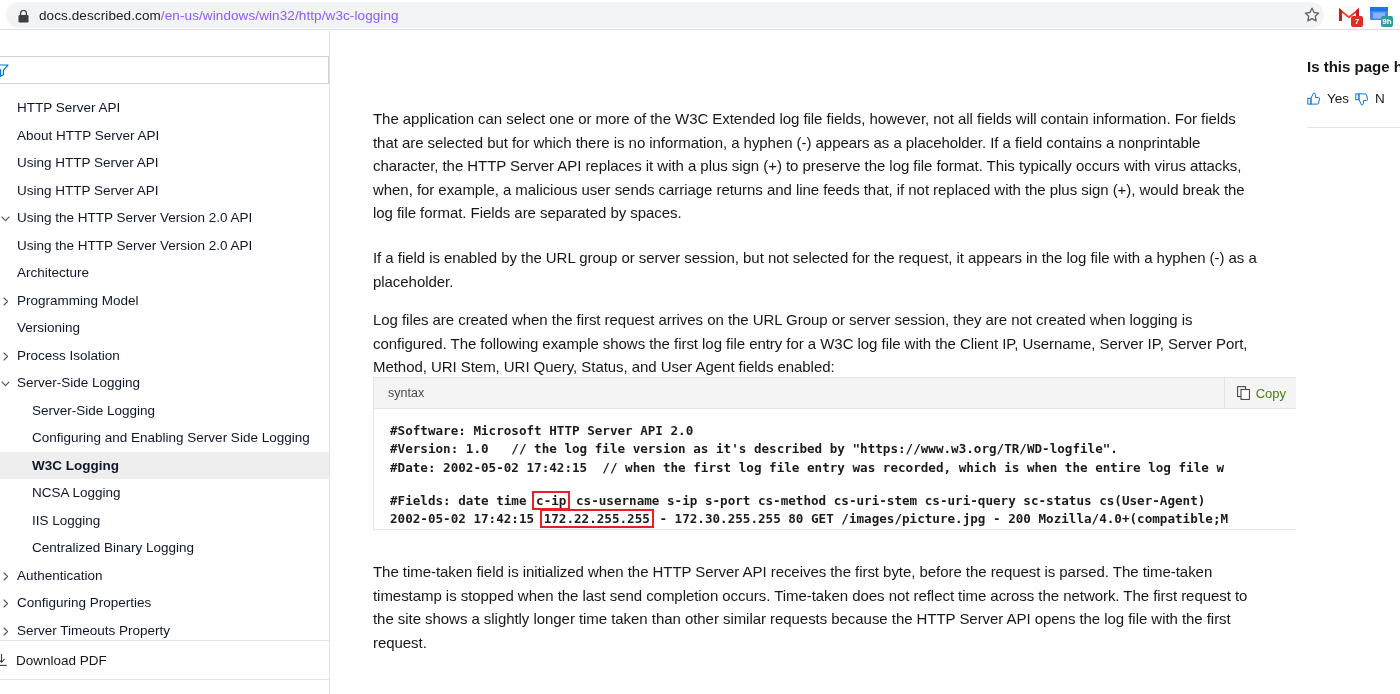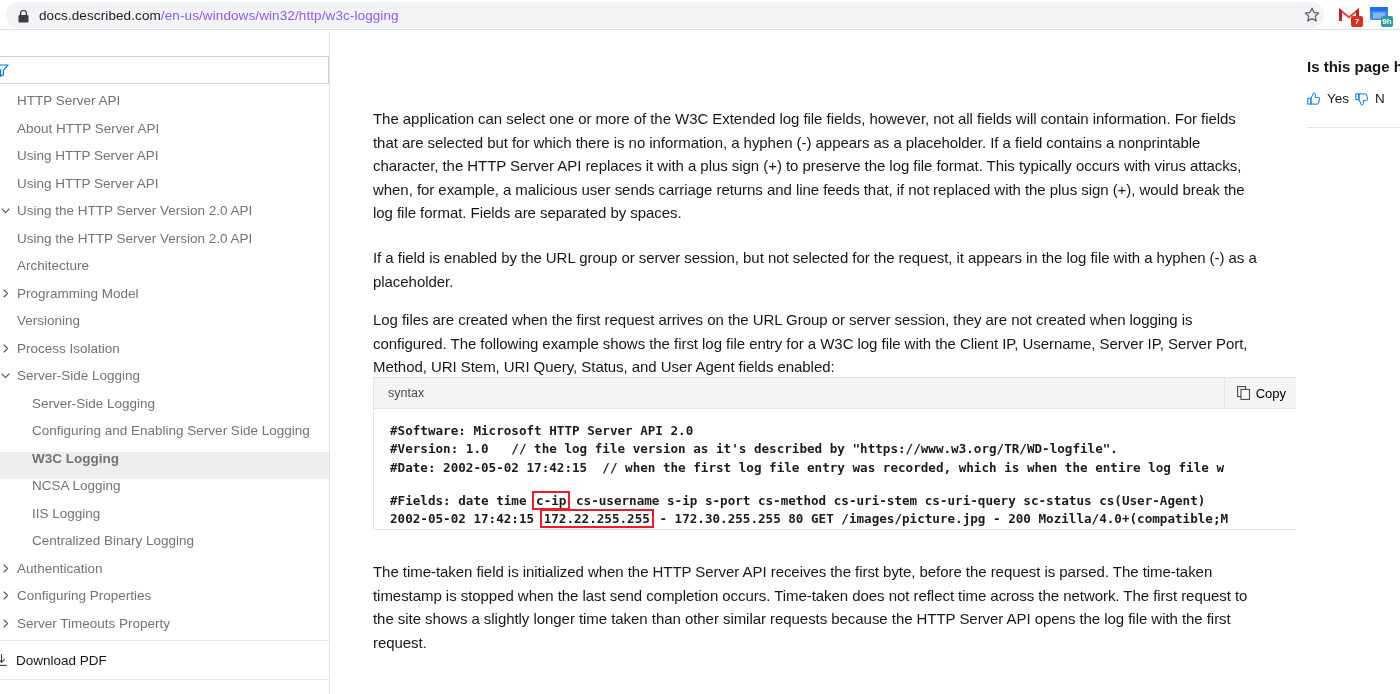--- a/index.html
+++ b/index.html
@@ -112,24 +112,24 @@
 
   .nav-list {
     position: absolute;
     left: 0; top: 63px;
     width: 330px;
     height: 585px;
     overflow: hidden;
   }
   .nav-item {
     display: flex;
-    align-items: flex-start;
+    align-items: center;
     height: 27.5px;
     font-size: 13.5px;
-    color: #737373;
+    color: #0f172a;
     cursor: pointer;
     padding-right: 6px;
     white-space: nowrap;
   }
   .nav-item.selected { background: #eeeeee; font-weight: bold; }
   .chev {
     flex: 0 0 auto;
     width: 11px; height: 11px;
     margin-right: 6px;
     opacity: .85;
@@ -193,21 +193,21 @@
   .code-lang {
     font-size: 12.5px;
     color: #4a4a4a;
     font-family: "Liberation Sans", sans-serif;
   }
   .copy-btn {
     display: flex;
     align-items: center;
     gap: 6px;
     font-size: 13px;
-    color: #000000;
+    color: #4d7c0f;
     height: 30px;
     padding: 0 16px 0 12px;
     border-left: 1px solid #e3e3e3;
     background: #f4f4f4;
     cursor: pointer;
   }
   .copy-icon { width: 13px; height: 14px; flex: 0 0 auto; }
   .code-body {
     padding: 13px 0 16px 16px;
     font-family: "DejaVu Sans Mono", monospace;

